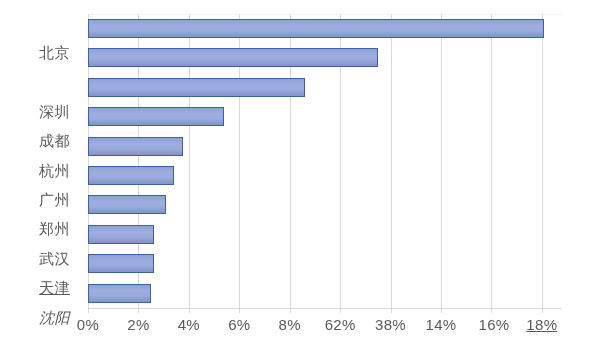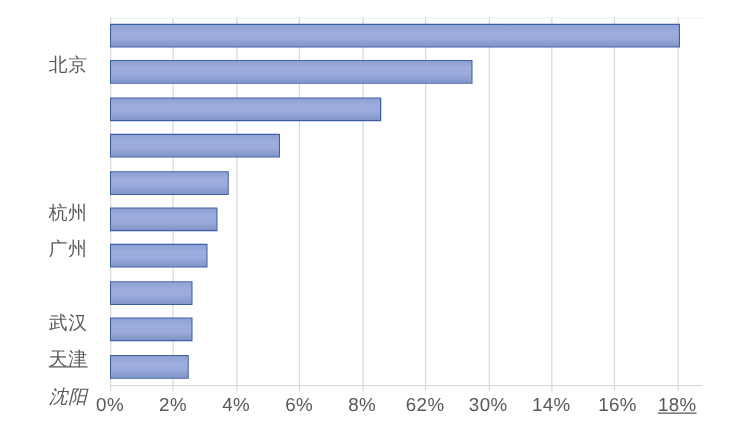--- a/index.html
+++ b/index.html
@@ -134,22 +134,25 @@
     letter-spacing: 0.3px;
   }
 </style>
 </head>
 <body>
 
 <div id="chart-root">
 
   <div id="category-axis">
       <div class="cat-label" style="top: 0px;">北京</div>
+      <div class="cat-label" style="top: 58.8px;">深圳</div>
+      <div class="cat-label" style="top: 88.2px;">成都</div>
       <div class="cat-label" style="top: 117.6px;">杭州</div>
       <div class="cat-label" style="top: 147px;">广州</div>
+      <div class="cat-label" style="top: 176.4px;">郑州</div>
       <div class="cat-label" style="top: 205.8px;">武汉</div>
       <div class="cat-label" style="top: 235.2px; text-decoration: underline;">天津</div>
       <div class="cat-label" style="top: 264.6px; font-style: italic;">沈阳</div>
     </div>
 
   <div id="plot-area">
     <div id="plot-top-border"></div>
     <div id="gridlines">
         <div class="gridline zero-line" style="left: 0px;"></div>
         <div class="gridline" style="left: 50.4255px;"></div>
@@ -204,21 +207,21 @@
       <div class="tick-label" style="left: 50.4255px;">2%</div>
       <div class="axis-tick" style="left: 100.851px;"></div>
       <div class="tick-label" style="left: 100.851px;">4%</div>
       <div class="axis-tick" style="left: 151.277px;"></div>
       <div class="tick-label" style="left: 151.277px;">6%</div>
       <div class="axis-tick" style="left: 201.702px;"></div>
       <div class="tick-label" style="left: 201.702px;">8%</div>
       <div class="axis-tick" style="left: 252.128px;"></div>
       <div class="tick-label" style="left: 252.128px;">62%</div>
       <div class="axis-tick" style="left: 302.553px;"></div>
-      <div class="tick-label" style="left: 302.553px;">30%</div>
+      <div class="tick-label" style="left: 302.553px;">38%</div>
       <div class="axis-tick" style="left: 352.979px;"></div>
       <div class="tick-label" style="left: 352.979px;">14%</div>
       <div class="axis-tick" style="left: 403.404px;"></div>
       <div class="tick-label" style="left: 406px;">16%</div>
       <div class="axis-tick" style="left: 453.83px;"></div>
       <div class="tick-label" style="left: 453.83px; text-decoration: underline;">18%</div>
     </div>
 
 </div>
 

